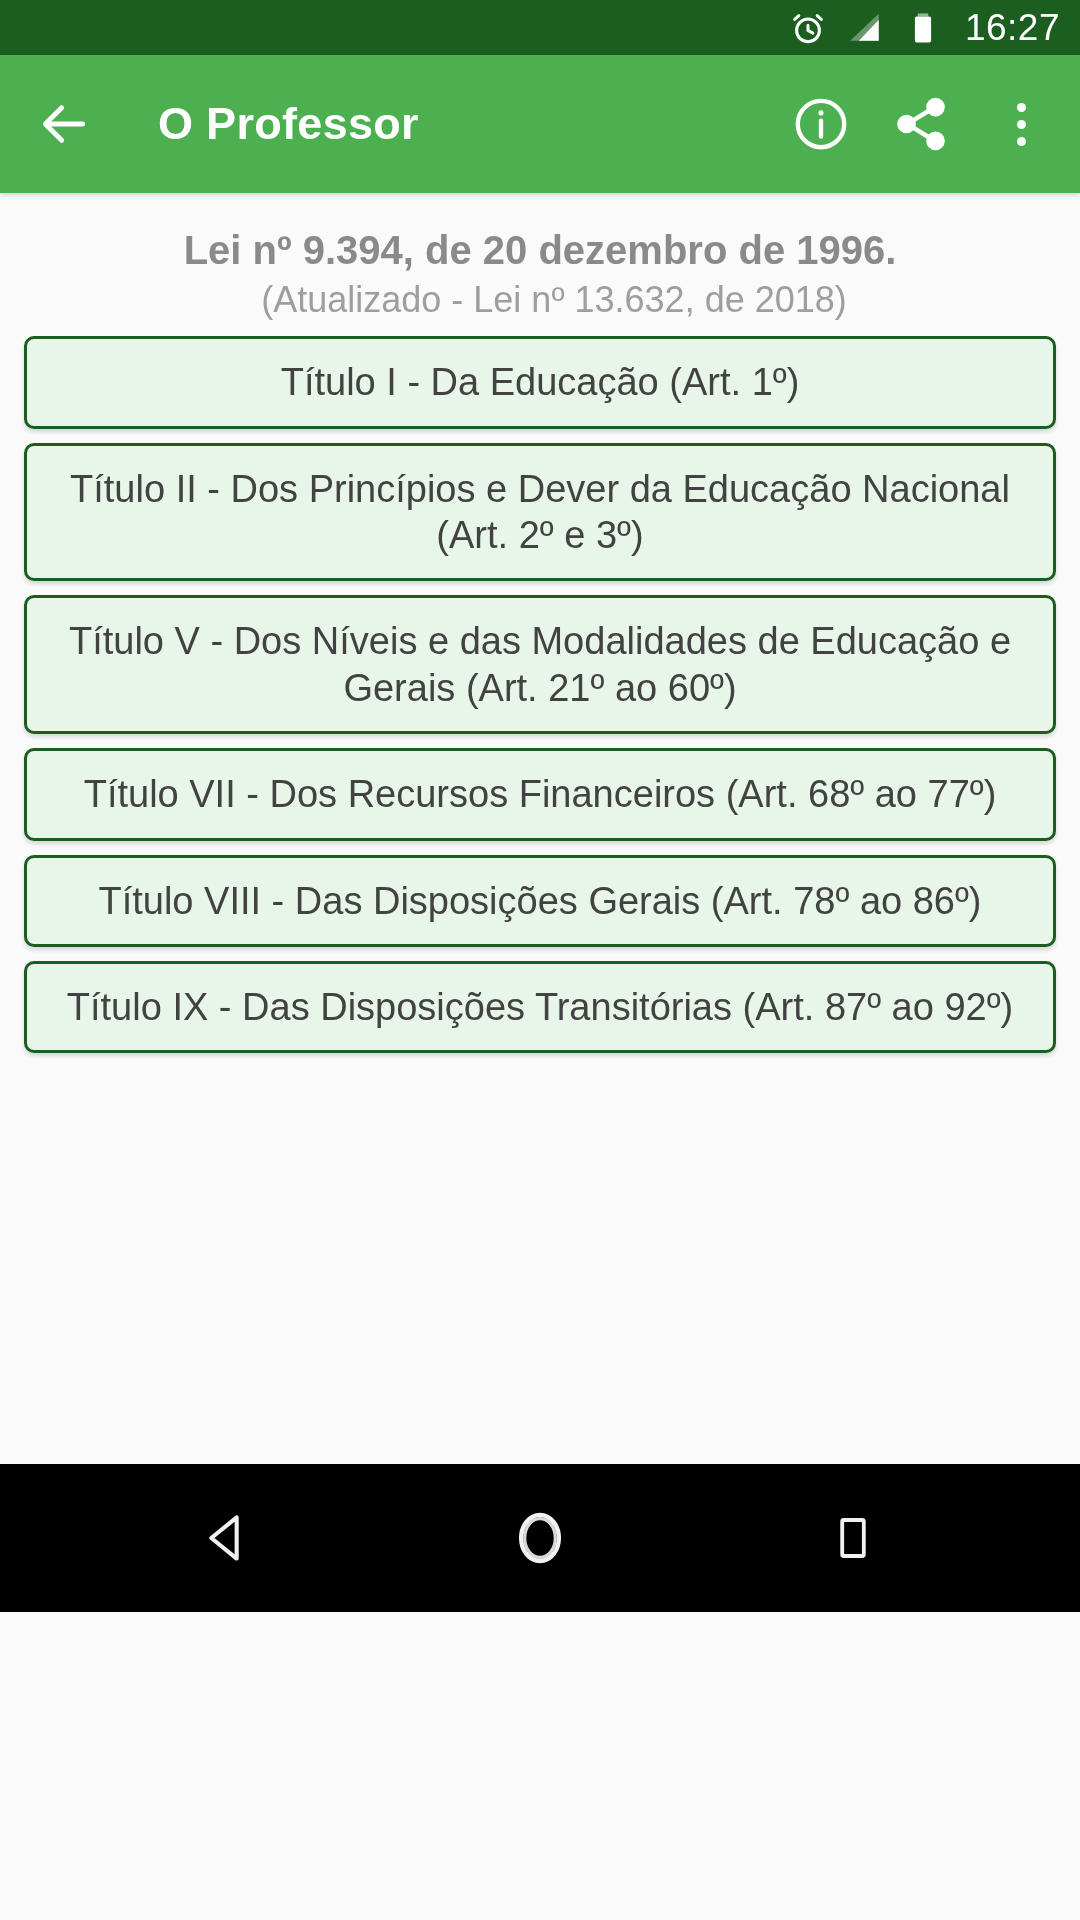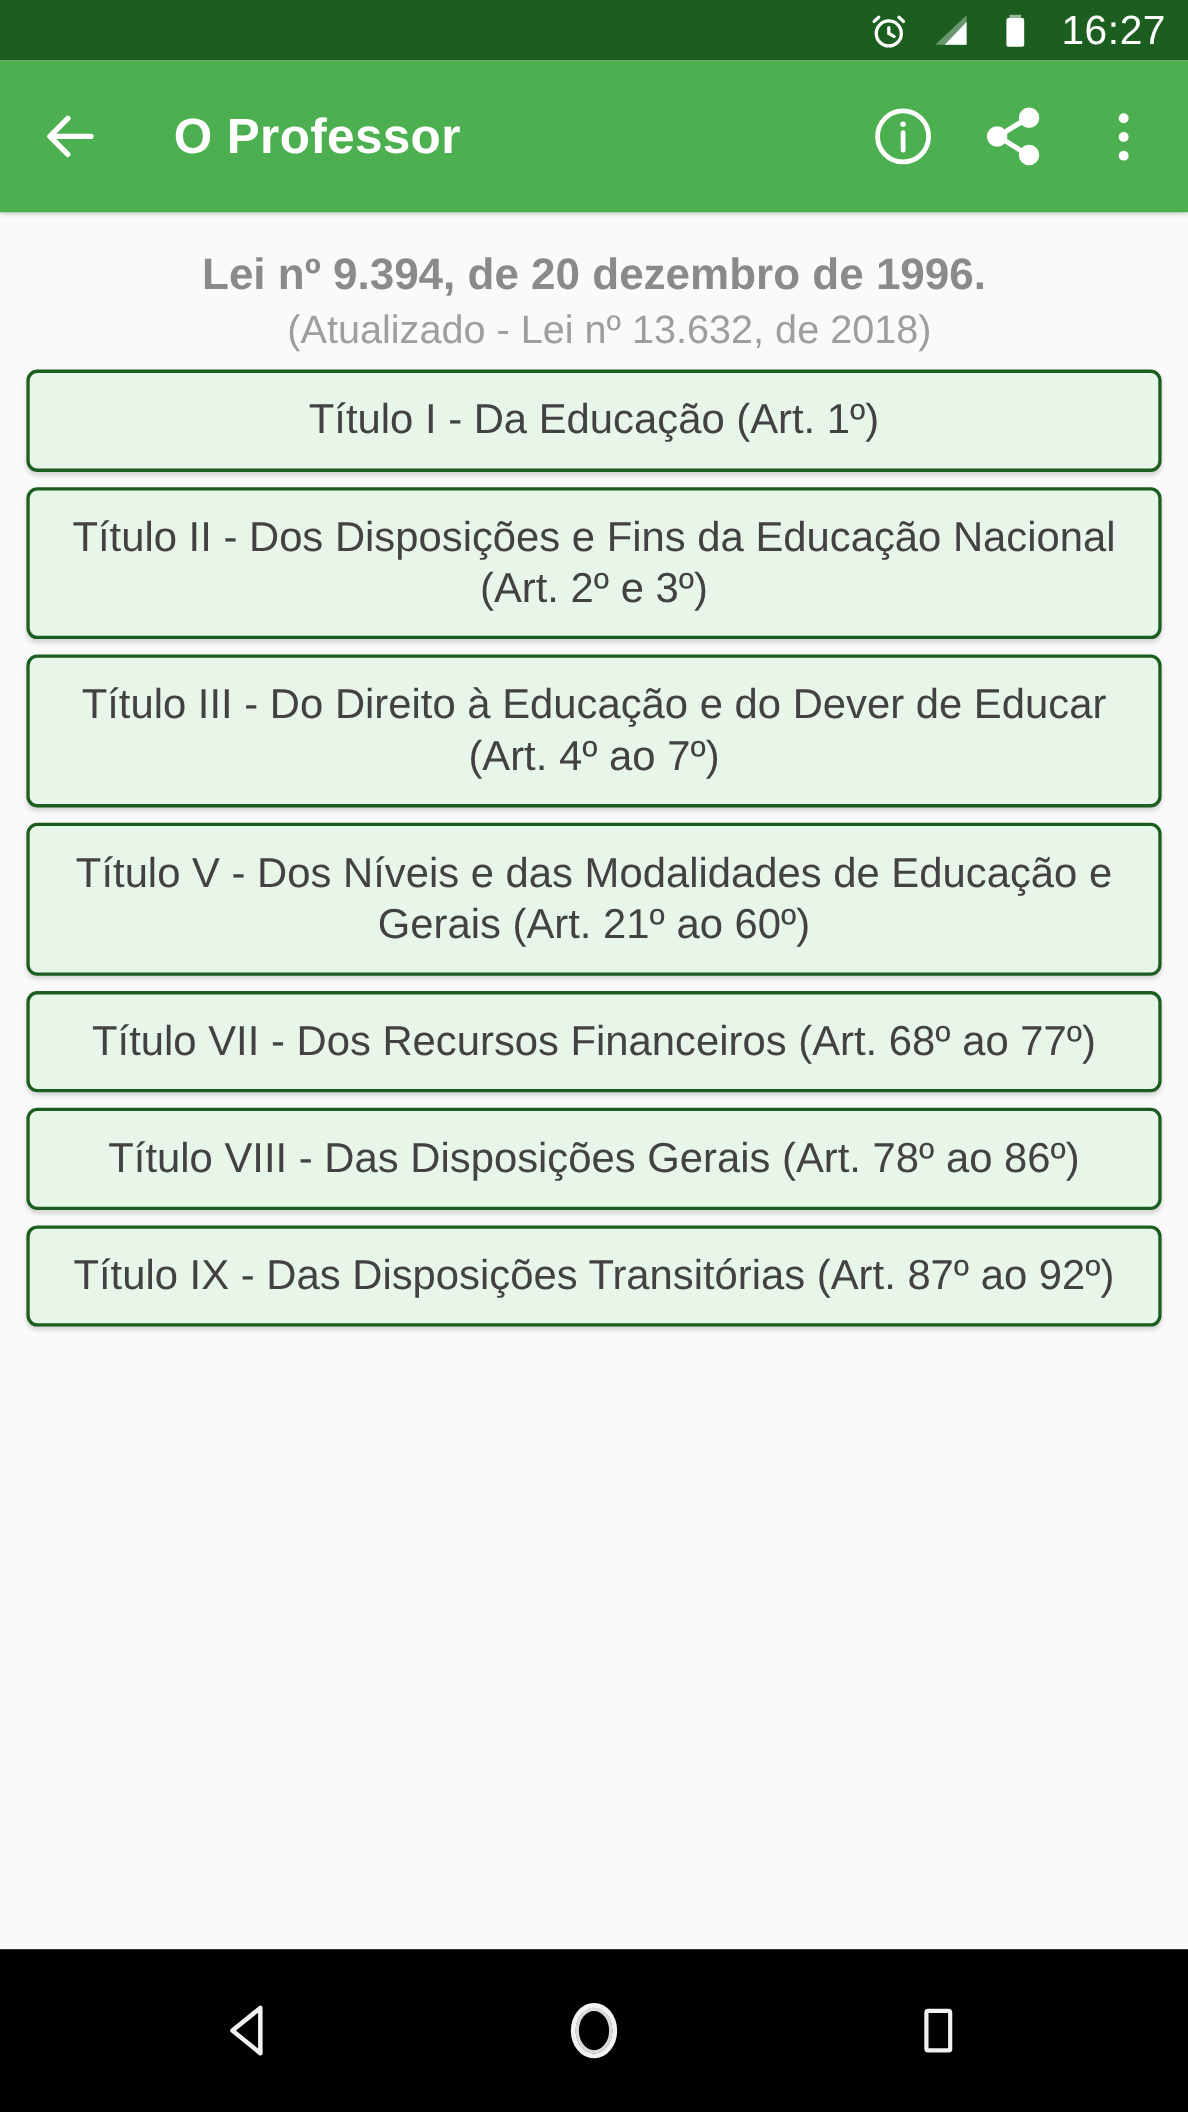--- a/index.html
+++ b/index.html
@@ -2,21 +2,21 @@
 <html><head>
 <meta charset="utf-8">
 <style>
   * { margin:0; padding:0; box-sizing:border-box; }
   html, body {
     width:1080px; height:1920px;
     font-family:"Liberation Sans", sans-serif;
     background:#fafafa;
     overflow:hidden;
   }
-  .screen { width:1080px; height:1920px; display:flex; flex-direction:column; position:relative; }
+  .screen { width:1080px; height:1612px; display:flex; flex-direction:column; position:relative; }
 
   
   .status-bar {
     height:55px; flex:0 0 55px;
     background:#1b5e20;
     display:flex; align-items:center; justify-content:flex-end;
     padding-right:20px; gap:18px;
   }
   .status-icons { display:flex; align-items:center; gap:20px; }
   .sb-icon { display:flex; align-items:center; justify-content:center; }
@@ -169,22 +169,21 @@
       </div>
     </div>
   </div>
 
   <div class="content">
     <div class="law-title">Lei nº 9.394, de 20 dezembro de 1996.</div>
     <div class="law-sub">(Atualizado - Lei nº 13.632, de 2018)</div>
 
     <div class="list">
       <div class="title-btn">Título I - Da Educação (Art. 1º)</div>
-      <div class="title-btn">Título II - Dos Disposições e Fins da Educação Nacional (Art. 2º e 3º)</div>
-      <div class="title-btn">Título III - Do Direito à Educação e do Dever de Educar (Art. 4º ao 7º)</div>
+      <div class="title-btn">Título II - Dos Princípios e Dever da Educação Nacional (Art. 2º e 3º)</div>
       <div class="title-btn">Título V - Dos Níveis e das Modalidades de Educação e Gerais (Art. 21º ao 60º)</div>
       <div class="title-btn">Título VII - Dos Recursos Financeiros (Art. 68º ao 77º)</div>
       <div class="title-btn">Título VIII - Das Disposições Gerais (Art. 78º ao 86º)</div>
       <div class="title-btn">Título IX - Das Disposições Transitórias (Art. 87º ao 92º)</div>
     </div>
   </div>
 
   <div class="nav-bar">
     <div class="nav-btn">
       <svg width="58" height="58" viewBox="0 0 24 24" fill="none" stroke="#f2f2f2" stroke-width="1.7" stroke-linejoin="round">

